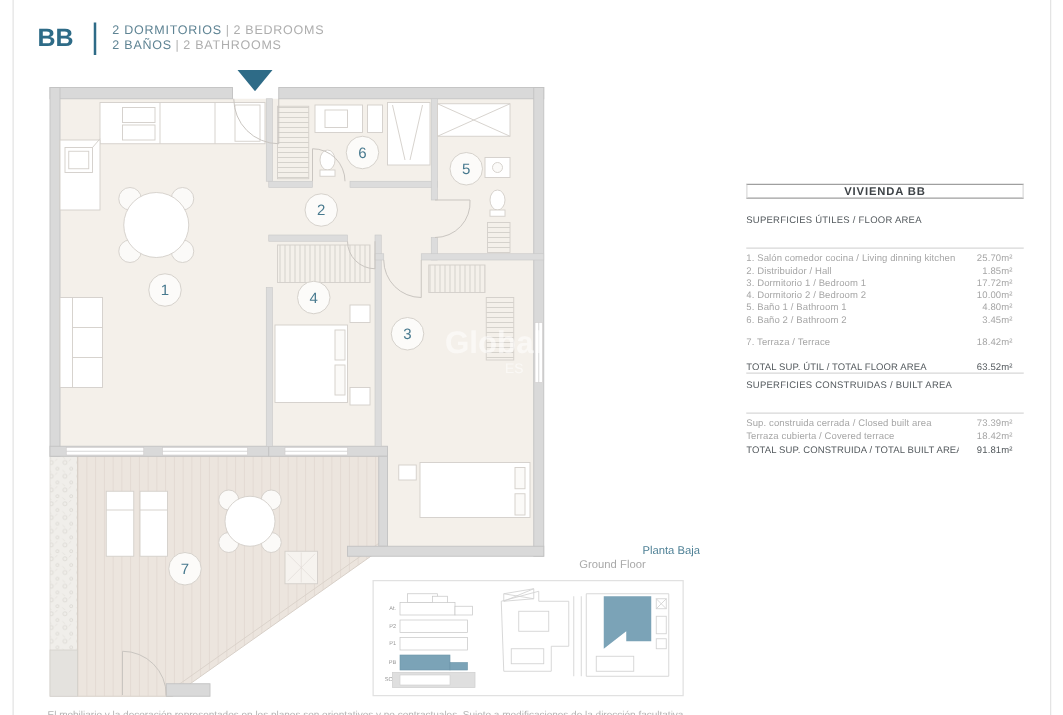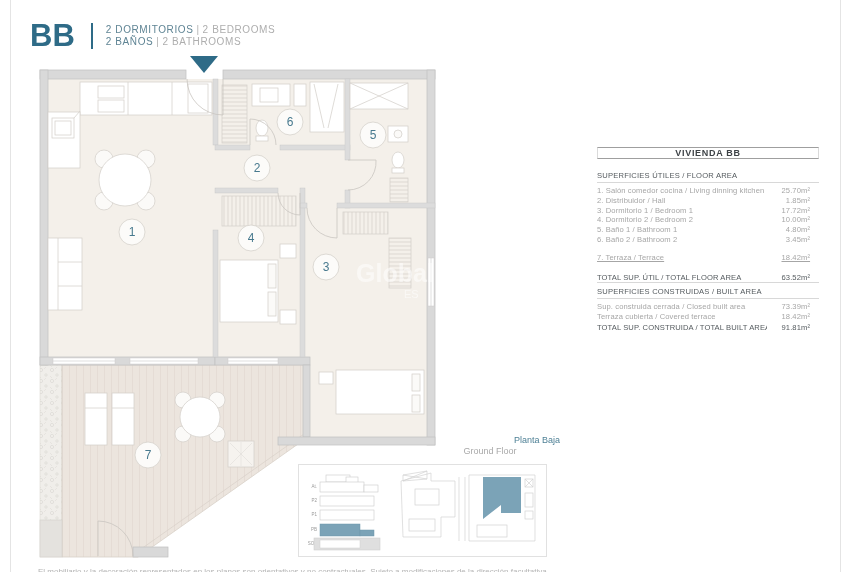--- a/index.html
+++ b/index.html
@@ -6,21 +6,21 @@
   body{
     width:850px;height:572px;position:relative;overflow:hidden;
     background:#ffffff;font-family:"Liberation Sans", sans-serif;
   }
   .frame-line{position:absolute;top:0;bottom:0;width:1px;background:#e4e4e4;}
   .frame-left{left:10px;}
   .frame-right{left:840px;}
 
   
   .hdr{position:absolute;left:30px;top:18px;display:flex;align-items:center;}
-  .hdr-code{font-size:31px;font-weight:bold;color:#2e6b87;letter-spacing:0px;}
+  .hdr-code{font-size:20px;font-weight:bold;color:#2e6b87;letter-spacing:0px;}
   .hdr-divider{width:2px;height:26px;background:#2e6b87;margin:0 13px 0 16px;}
   .hdr-lines{display:flex;flex-direction:column;justify-content:center;}
   .hdr-line{font-size:10px;line-height:12px;letter-spacing:.6px;}
   .hl-es{color:#5f8494;}
   .hl-sep{color:#b3b3b3;padding:0 3px;}
   .hl-en{color:#aeaeae;}
 
   
   .plan-svg{position:absolute;left:38px;top:48px;}
 
@@ -33,29 +33,29 @@
   .areas{position:absolute;left:597px;top:147px;width:222px;}
   .areas-title{
     border-top:1px solid #9f9f9f;border-bottom:1px solid #9f9f9f;
     border-left:1px solid #dadada;border-right:1px solid #dadada;
     text-align:center;font-size:9px;font-weight:bold;color:#3e4347;
     letter-spacing:.7px;padding:0 0;
   }
   .tsection{margin-top:12px;}
   .sec-hd{
     font-size:7.6px;color:#545a5e;letter-spacing:.2px;
-    border-bottom:1px solid #d8d8d8;padding-bottom:2px;margin-bottom:3px;
+    border-bottom:1px solid #d8d8d8;padding-bottom:18px;margin-bottom:3px;
   }
   .tsection.sec2 .sec-hd{margin-top:0;}
   .tsection.sec2{border-top:1px solid #d8d8d8;padding-top:4px;margin-top:0;}
   .trow{display:flex;font-size:7.6px;line-height:9.8px;color:#a6a6a6;letter-spacing:.1px;}
   .trow .tlabel{flex:1;white-space:nowrap;overflow:hidden;}
   .trow .tval{width:34px;text-align:right;}
   .trow .tunit{width:18px;text-align:left;}
-  .trow.gap{margin-top:8px;text-decoration:underline;}
+  .trow.gap{margin-top:8px;}
   .trow.total{color:#545a5e;margin-top:10px;}
   .trow.total2{color:#545a5e;margin-top:1px;}
 
   
   .keybox{position:absolute;left:298px;top:464px;width:247px;height:91px;border:1px solid #e1e1e1;background:#fff;}
   .keybox svg{position:absolute;top:2px;}
   .mini-section{left:5px;}
   .mini-site{left:98px;}
 
   

